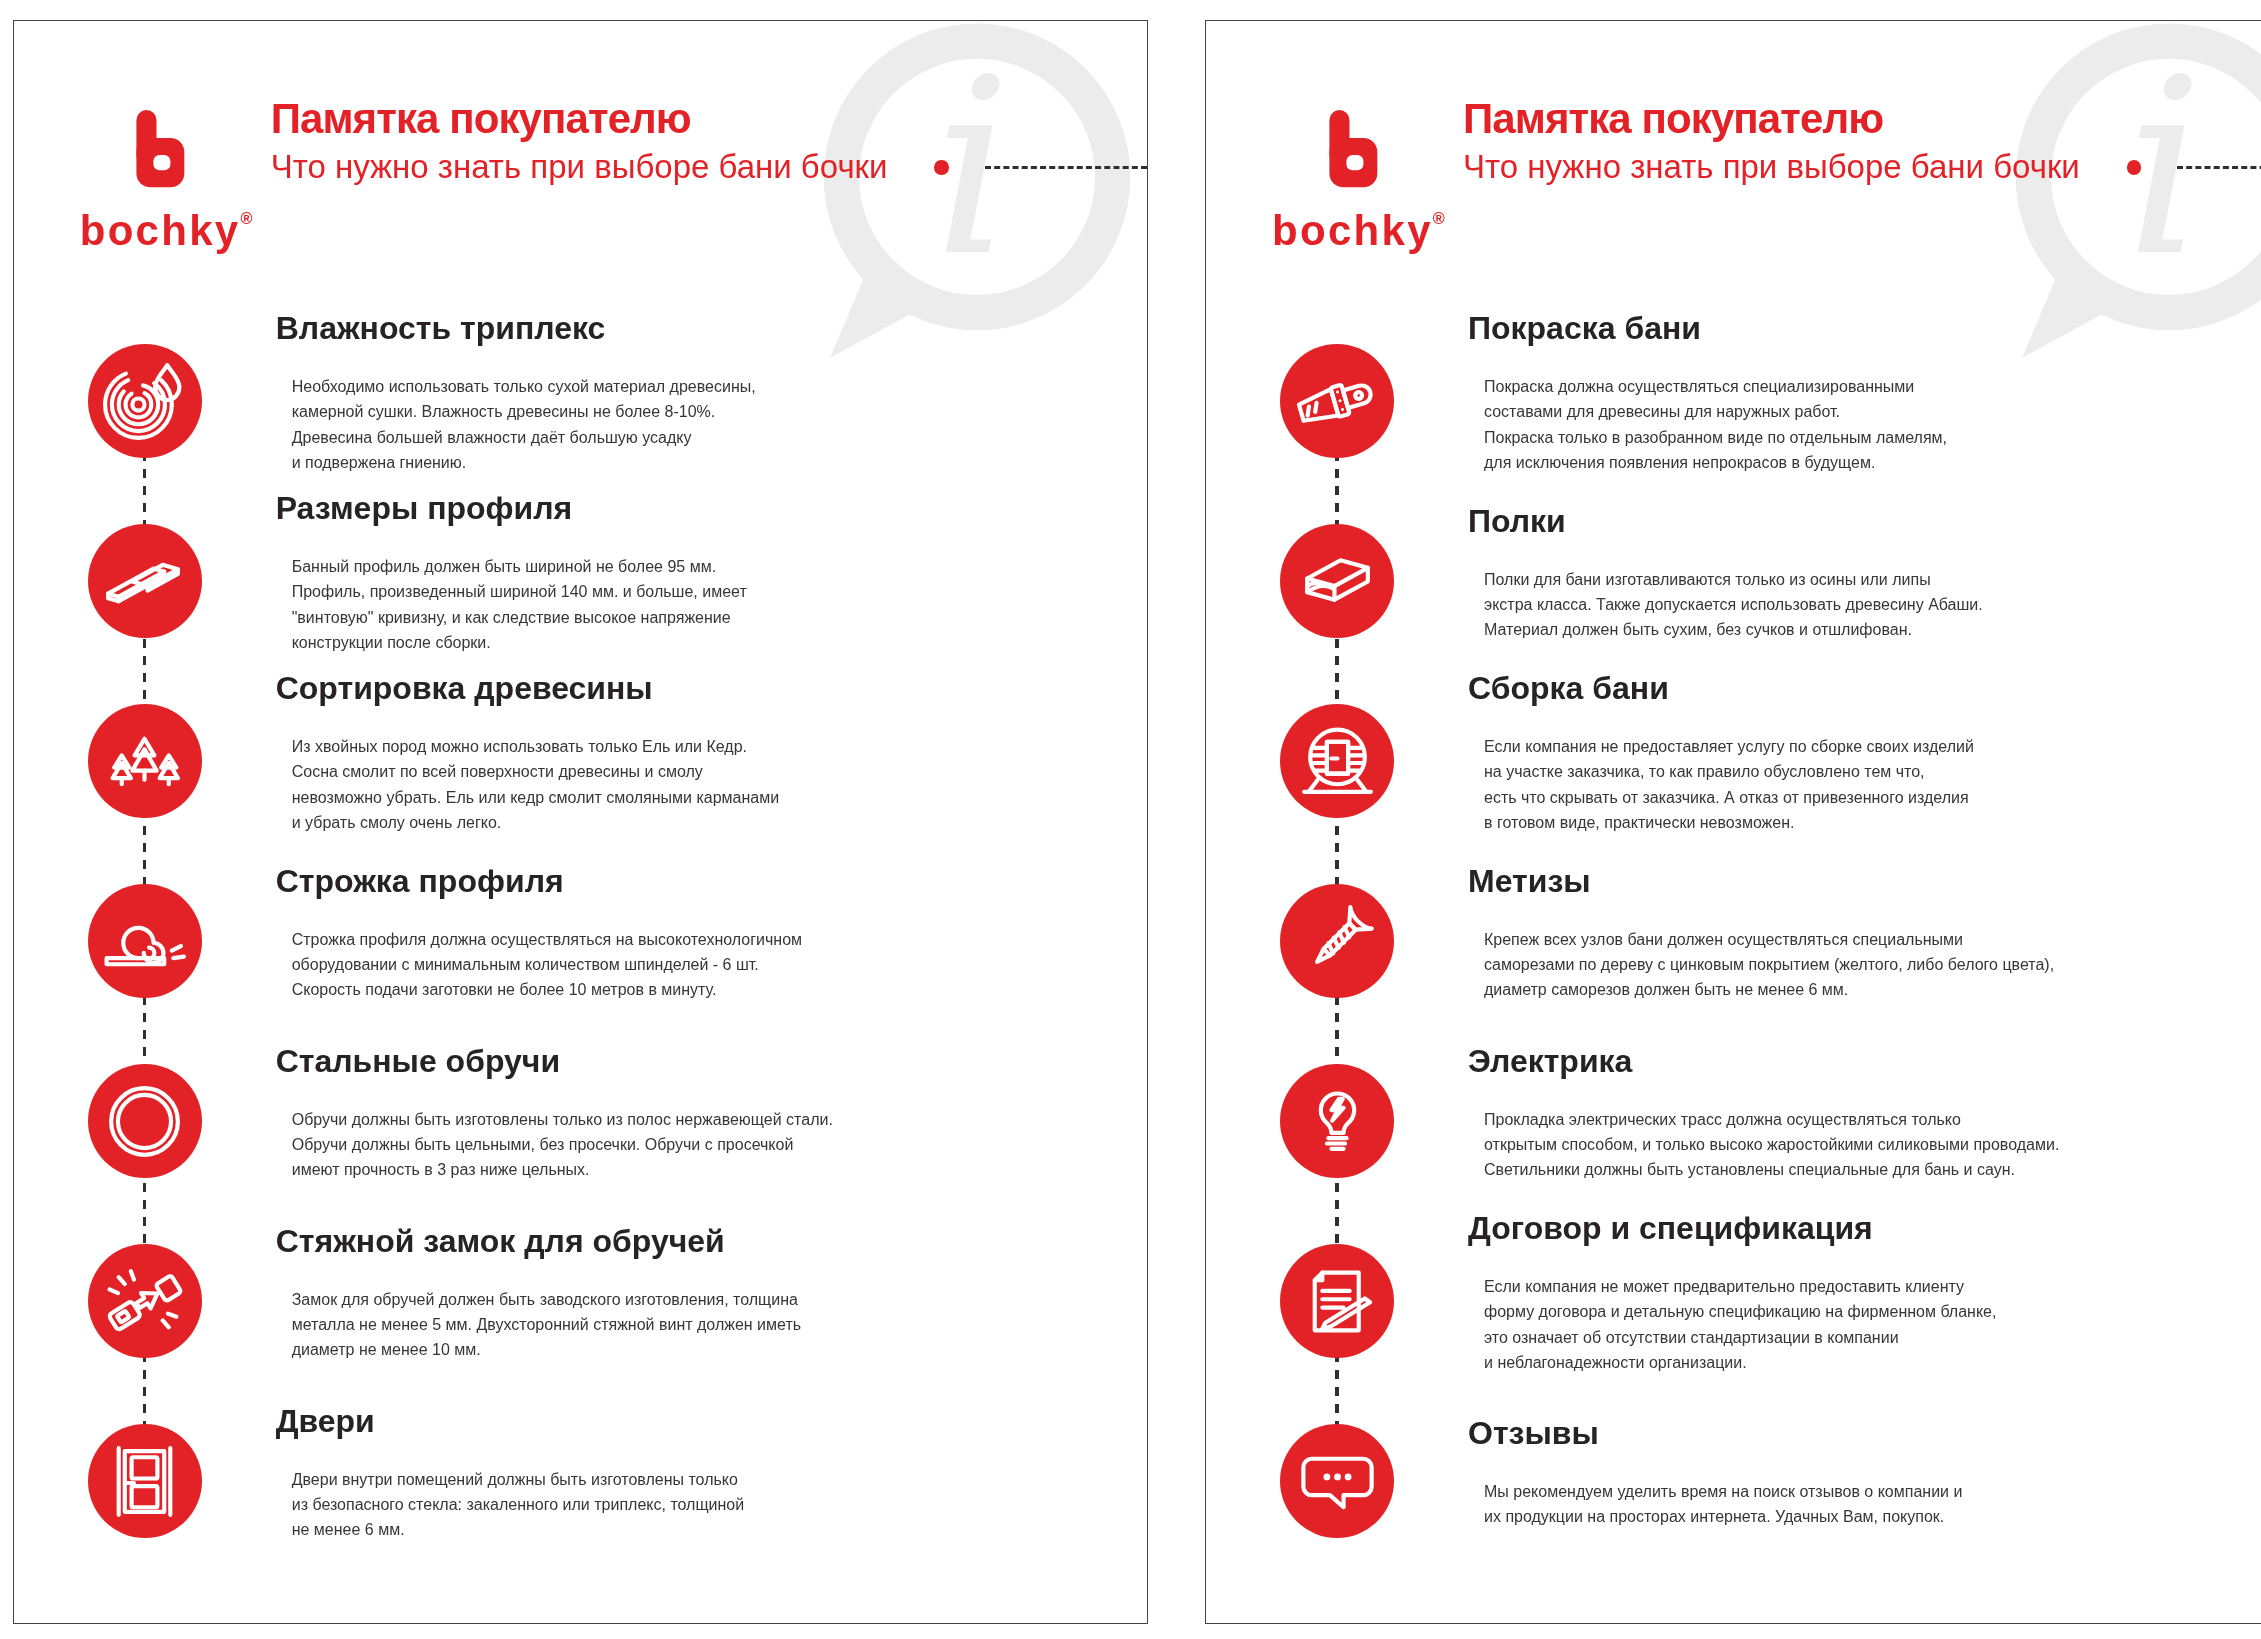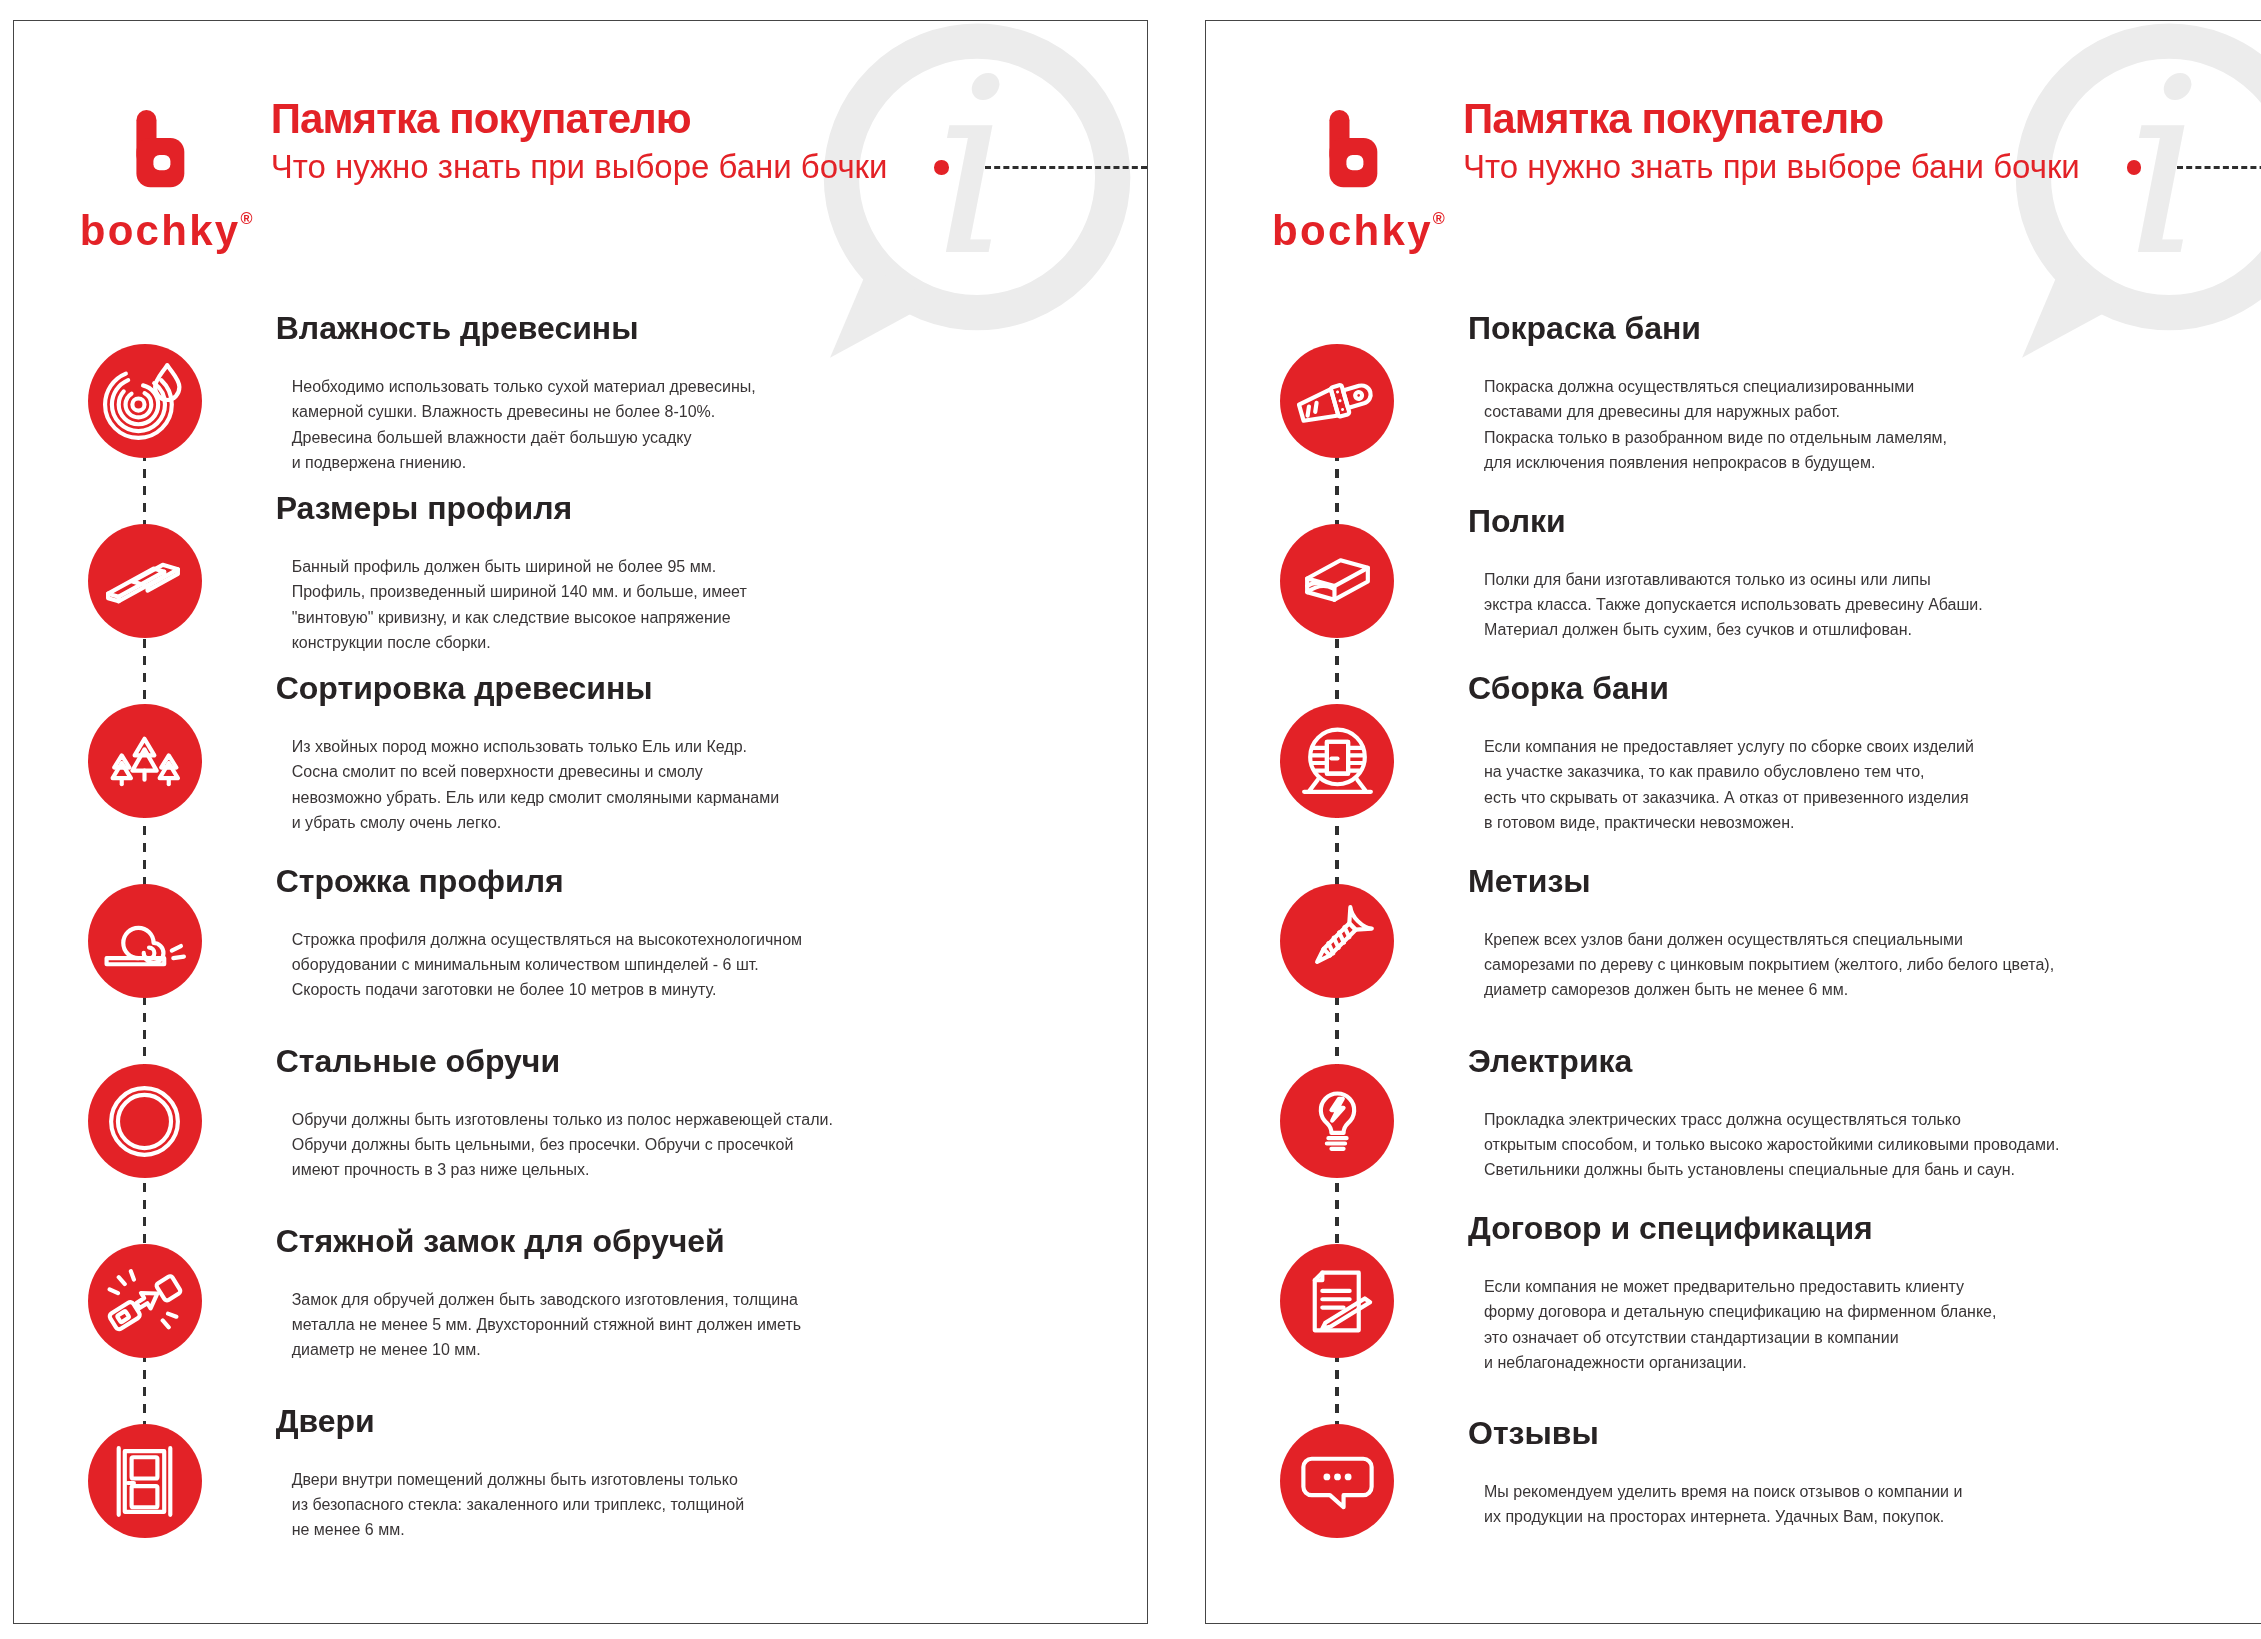--- a/index.html
+++ b/index.html
@@ -79,21 +79,21 @@
     <circle cx="52" cy="64" r="17" stroke-dasharray="70 18"></circle>
     <circle cx="52" cy="64" r="26" stroke-dasharray="100 28"></circle>
     <circle cx="52" cy="64" r="35" stroke-dasharray="150 36"></circle>
     <circle cx="52" cy="64" r="44" stroke-dasharray="190 50"></circle>
     <path d="M90 12 C83 23 74 31 74 41 a16 17 0 0 0 32 0 C106 31 97 23 90 12 Z"></path>
                 </g>
               </svg>
             </div>
     </div>
     <div class="section-text">
-      <h2 class="section-title">Влажность древесины</h2>
+      <h2 class="section-title">Влажность триплекс</h2>
       <p class="section-body">Необходимо использовать только сухой материал древесины,
 камерной сушки. Влажность древесины не более 8-10%.
 Древесина большей влажности даёт большую усадку
 и подвержена гниению.</p>
     </div>
   </div>
         <div class="section">
     <div class="icon-wrap">
       <div class="icon-circle">
               <svg viewBox="0 0 120 120">

